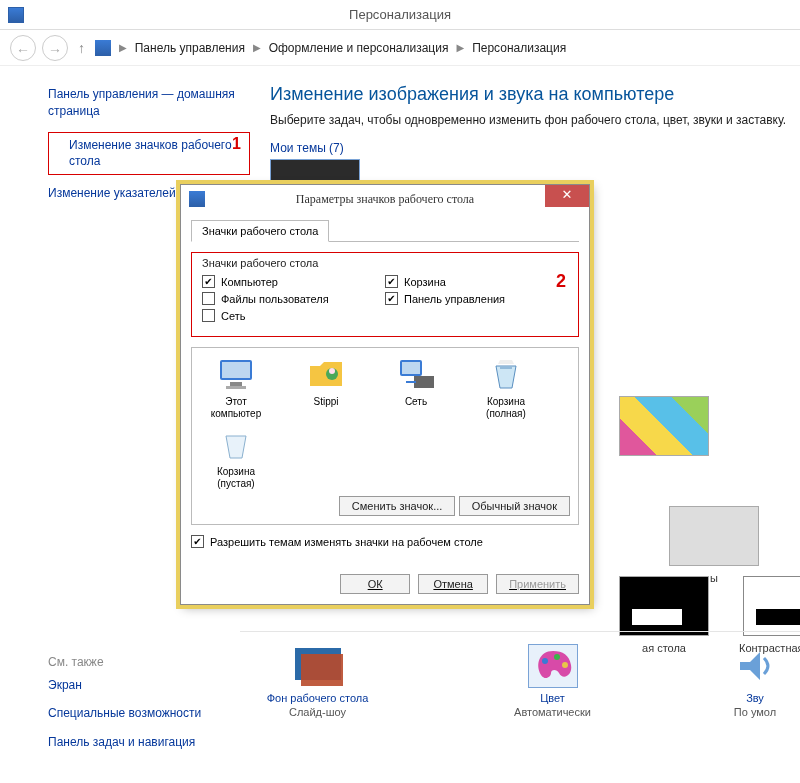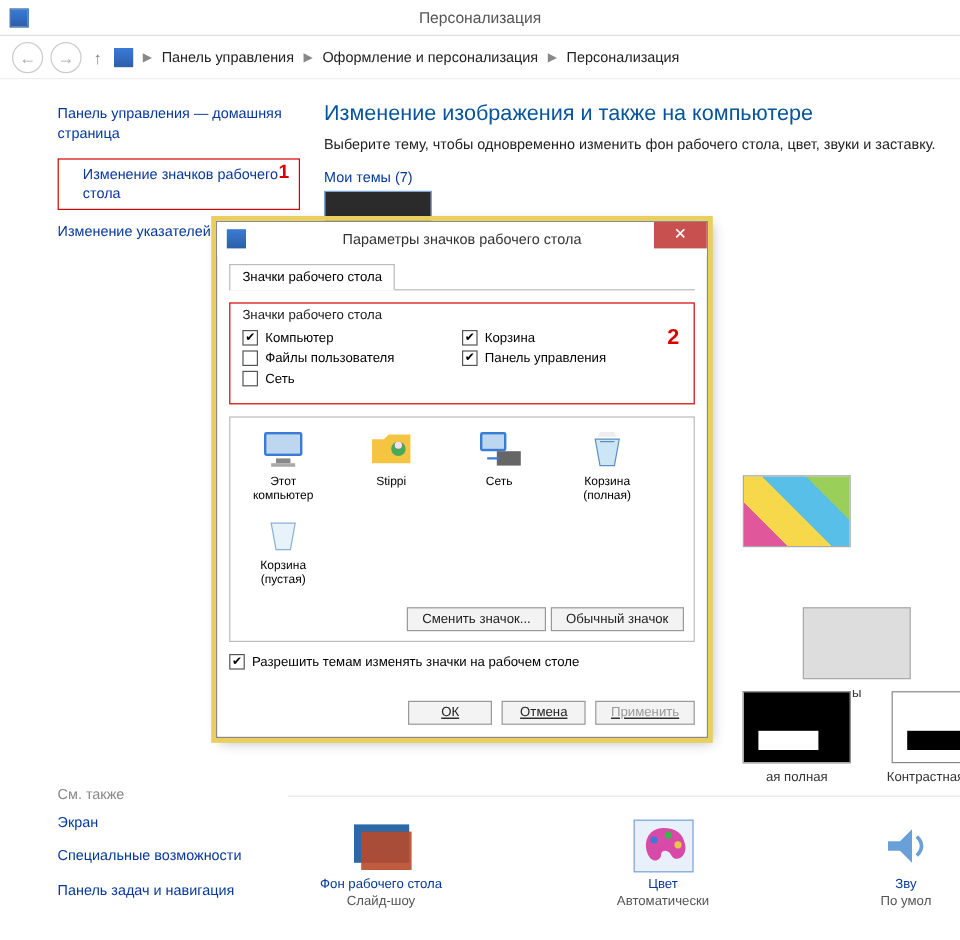--- a/index.html
+++ b/index.html
@@ -29,49 +29,49 @@
   .theme-item { width:100px; text-align:center; font-size:11px;}
   .theme-item .sw { width:90px; height:60px; margin:0 auto 6px; border:1px solid #aaa; background:#eee;}
   .theme-item .lbl { color:#333;}
   .sw.flowers { background:linear-gradient(45deg,#e0579c 25%,#f7d84a 25% 50%,#58c0e8 50% 75%,#9ad05a 75%);}
   .sw.gray { background:#ddd; position:relative;}
   .sw.black { background:#000; position:relative;}
   .sw.white { background:#fff; border:1px solid #888; position:relative;}
   .sw .bar { position:absolute; left:12px; bottom:10px; width:50px; height:16px; background:#fff;}
   .sw.black .bar { background:#fff;}
   .sw.white .bar { background:#000;}
-  .bottom-strip { position:absolute; left:240px; right:0; bottom:0; height:120px; border-top:1px solid #e5e5e5; padding:26px 20px; display:flex; gap:120px;align-items:flex-end;}
+  .bottom-strip { position:absolute; left:240px; right:0; bottom:0; height:152px; border-top:1px solid #e5e5e5; padding:12px 20px; display:flex; gap:120px;}
   .bstrip-item { text-align:center; font-size:11px; width:140px;}
   .bstrip-item .bicon { width:50px; height:44px; margin:0 auto 4px; }
   .bstrip-item .title { color:#06389b; margin-bottom:2px;}
   .bstrip-item .val { color:#555;}
 
   
   .dialog { position:absolute; left:180px; top:184px; width:410px; background:#fff; border:1px solid #8a8a8a; box-shadow:3px 3px 10px rgba(0,0,0,0.3); outline:4px solid #e9cf5e; outline-offset:0;}
-  .dlg-title { height:28px; background:#fff; display:flex; align-items:center; position:relative;}
+  .dlg-title { height:28px; background:#fff; display:flex; align-items:center; position:relative;font-family:Liberation Serif, serif;}
   .dlg-title .icon-sm { width:16px; height:16px; background:linear-gradient(#3a7bd5,#2c5fa8); margin:0 8px;}
   .dlg-title .t { position:absolute; left:50%; transform:translateX(-50%); font-size:12px; color:#333;}
   .dlg-title .close { position:absolute; right:0; top:0; width:44px; height:22px; background:#c8504f; color:#fff; text-align:center; line-height:20px; font-size:13px;}
   .dlg-body { padding:6px 10px 12px;}
   .tabstrip { border-bottom:1px solid #bbb; display:flex;}
   .tab { border:1px solid #bbb; border-bottom:1px solid #fff; background:#fff; padding:4px 10px; font-size:11px; position:relative; top:1px;}
   .group { border:1.5px solid #d80000; margin-top:10px; padding:6px 10px 10px; position:relative;}
   .group .legend { position:relative; top:-2px; background:transparent; font-size:11px; color:#222;}
   .group .num2 { position:absolute; right:12px; top:18px; color:#d80000; font-weight:bold; font-size:18px;}
   .chk-row { display:flex;}
   .chk-col { width:50%;}
   .chk { display:flex; align-items:center; font-size:11px; margin:4px 0; gap:6px;}
   .chk .box { width:13px; height:13px; border:1px solid #555; display:flex; align-items:center; justify-content:center; font-size:10px; line-height:1;}
   .icons-pane { border:1px solid #bbb; margin-top:10px; padding:8px; }
   .icons-grid { display:flex; flex-wrap:wrap; gap:6px 18px;}
   .icon-cell { width:72px; text-align:center; font-size:10px; line-height:1.2;}
   .icon-cell .ic { width:40px; height:36px; margin:0 auto 4px;}
   .btn { border:1px solid #999; background:#f3f3f3; padding:3px 12px; font-size:11px; color:#222;}
   .btn:disabled, .btn.disabled { color:#9a9a9a;}
-  .btn-row { text-align:right; margin-top:16px;}
+  .btn-row { text-align:right; margin-top:6px;}
   .dlg-foot { display:flex; justify-content:flex-end; gap:8px; padding:10px;text-decoration:underline;}
   svg { display:block; margin:auto;}
 </style>
 </head>
 <body>
 
 <div class="titlebar">
   <span class="icon-sm"></span>
   <span class="win-title">Персонализация</span>
 </div>
@@ -101,41 +101,41 @@
 
     <div class="see-also">
       <div class="hd">См. также</div>
       <a href="#">Экран</a>
       <a href="#">Специальные возможности</a>
       <a href="#">Панель задач и навигация</a>
     </div>
   </div>
 
   <div class="main">
-    <h1>Изменение изображения и также на компьютере</h1>
-    <div class="sub">Выберите тему, чтобы одновременно изменить фон рабочего стола, цвет, звуки и заставку.</div>
+    <h1>Изменение изображения и звука на компьютере</h1>
+    <div class="sub">Выберите задач, чтобы одновременно изменить фон рабочего стола, цвет, звуки и заставку.</div>
     <div class="mythemes">Мои темы (7)</div>
     <div class="thumb"></div>
 
     
     <div class="theme-row">
       <div class="theme-item">
         <div class="sw flowers"></div>
       </div>
     </div>
     <div style="position:absolute; top:440px; left:400px;" class="theme-item">
         <div class="sw gray"></div>
         <div class="lbl">ы</div>
     </div>
     <div class="theme-row2">
       <div class="theme-item">
         <div class="sw black">
             <div class="bar"></div>
           </div>
-        <div class="lbl">ая полная</div>
+        <div class="lbl">ая стола</div>
       </div>
       <div class="theme-item">
         <div class="sw white">
             <div class="bar"></div>
           </div>
         <div class="lbl">Контрастная белая</div>
       </div>
     </div>
   </div>
 </div>

